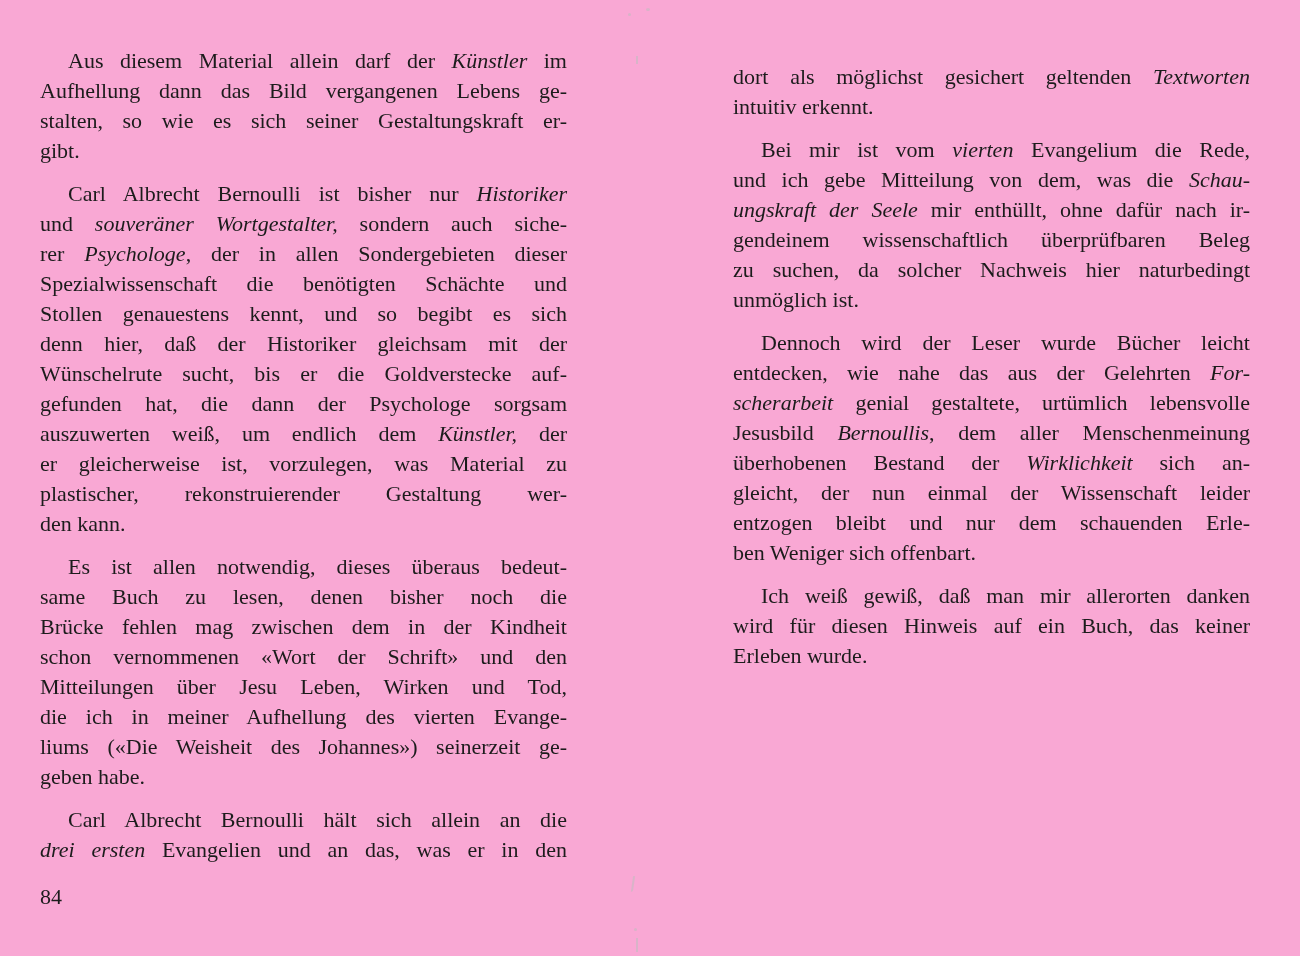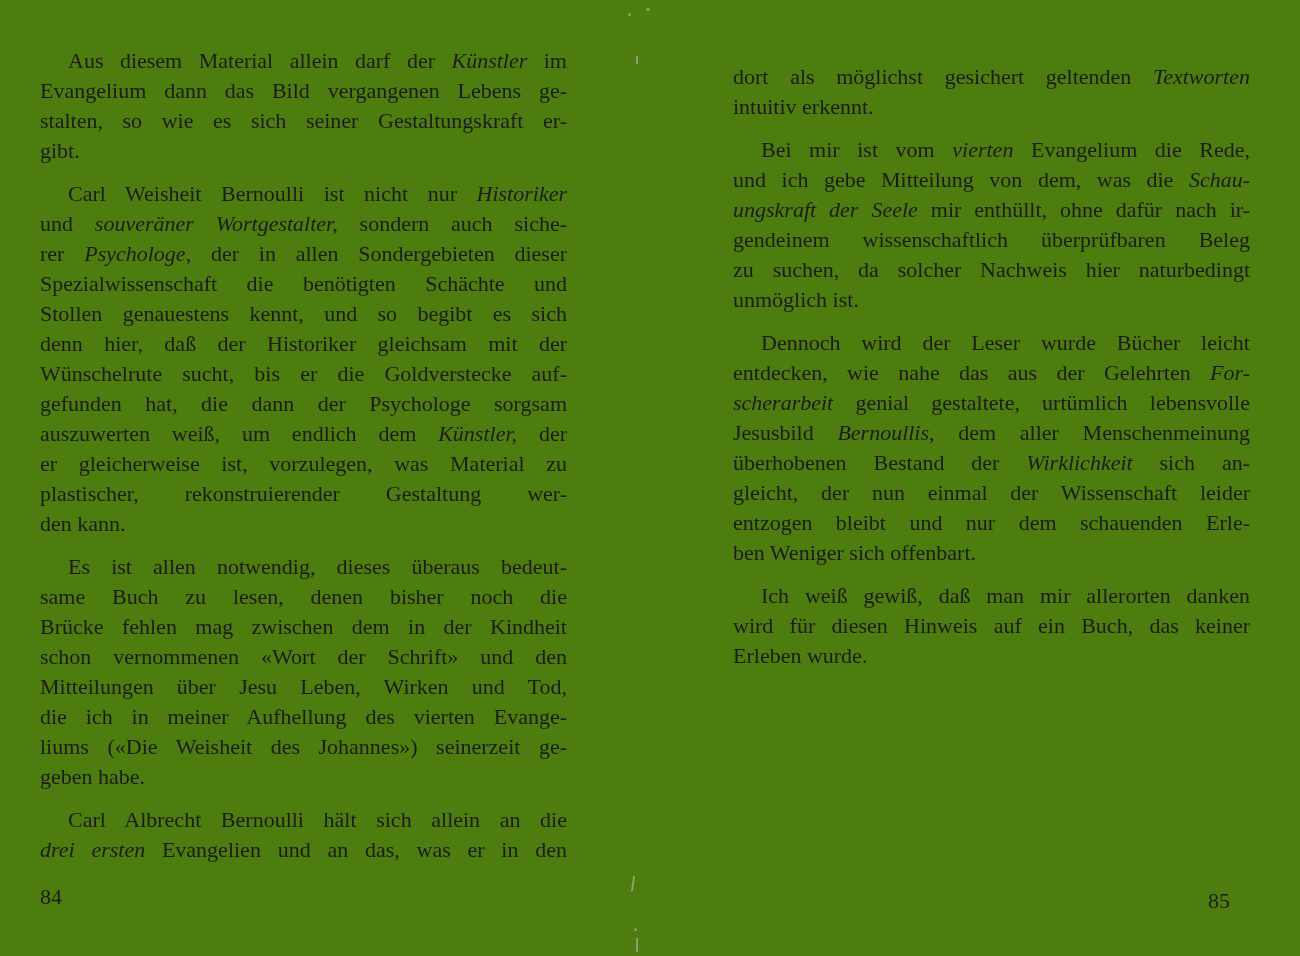--- a/index.html
+++ b/index.html
@@ -4,21 +4,21 @@
 <style>
   html, body {
     margin: 0;
     padding: 0;
     background: #ffffff;
   }
   .spread {
     position: relative;
     width: 1300px;
     height: 956px;
-    background: #4d7c0f;
+    background: #f9a8d4;
     overflow: hidden;
     font-family: "Liberation Serif", "DejaVu Serif", serif;
     color: #1c1c1c;
   }
   .page {
     position: absolute;
     top: 46px;
     font-size: 22px;
   }
   #page-left  { left: 40px;  width: 527px; }
@@ -57,26 +57,26 @@
   #art-dash    { left: 636px; top: 938px; width: 2px; height: 14px; }
 </style>
 </head>
 <body>
 
 <div class="spread">
   <section class="page" id="page-left">
     <div class="text-block" id="text-left">
         <div class="para">
           <div class="line just indent"><span>Aus diesem Material allein darf der </span><span class="it">Künstler</span><span> im</span></div>
-          <div class="line just"><span>Evangelium dann das Bild vergangenen Lebens ge-</span></div>
+          <div class="line just"><span>Aufhellung dann das Bild vergangenen Lebens ge-</span></div>
           <div class="line just"><span>stalten, so wie es sich seiner Gestaltungskraft er-</span></div>
           <div class="line"><span>gibt.</span></div>
         </div>
         <div class="para">
-          <div class="line just indent"><span>Carl Weisheit Bernoulli ist nicht nur </span><span class="it">Historiker</span></div>
+          <div class="line just indent"><span>Carl Albrecht Bernoulli ist bisher nur </span><span class="it">Historiker</span></div>
           <div class="line just"><span>und </span><span class="it">souveräner Wortgestalter,</span><span> sondern auch siche-</span></div>
           <div class="line just"><span>rer </span><span class="it">Psychologe</span><span>, der in allen Sondergebieten dieser</span></div>
           <div class="line just"><span>Spezialwissenschaft die benötigten Schächte und</span></div>
           <div class="line just"><span>Stollen genauestens kennt, und so begibt es sich</span></div>
           <div class="line just"><span>denn hier, daß der Historiker gleichsam mit der</span></div>
           <div class="line just"><span>Wünschelrute sucht, bis er die Goldverstecke auf-</span></div>
           <div class="line just"><span>gefunden hat, die dann der Psychologe sorgsam</span></div>
           <div class="line just"><span>auszuwerten weiß, um endlich dem </span><span class="it">Künstler,</span><span> der</span></div>
           <div class="line just"><span>er gleicherweise ist, vorzulegen, was Material zu</span></div>
           <div class="line just"><span>plastischer, rekonstruierender Gestaltung wer-</span></div>
@@ -125,21 +125,20 @@
         </div>
         <div class="para">
           <div class="line just indent"><span>Ich weiß gewiß, daß man mir allerorten danken</span></div>
           <div class="line just"><span>wird für diesen Hinweis auf ein Buch, das keiner</span></div>
           <div class="line"><span>Erleben wurde.</span></div>
         </div>
       </div>
   </section>
 
   <div class="page-number" id="pn-left">84</div>
-  <div class="page-number" id="pn-right">85</div>
 
   <div class="artifact" id="art-speck-1"></div>
   <div class="artifact" id="art-speck-2"></div>
   <div class="artifact" id="art-tick-1"></div>
   <div class="artifact" id="art-squiggle"></div>
   <div class="artifact" id="art-dot"></div>
   <div class="artifact" id="art-dash"></div>
 </div>
 
 </body></html>

